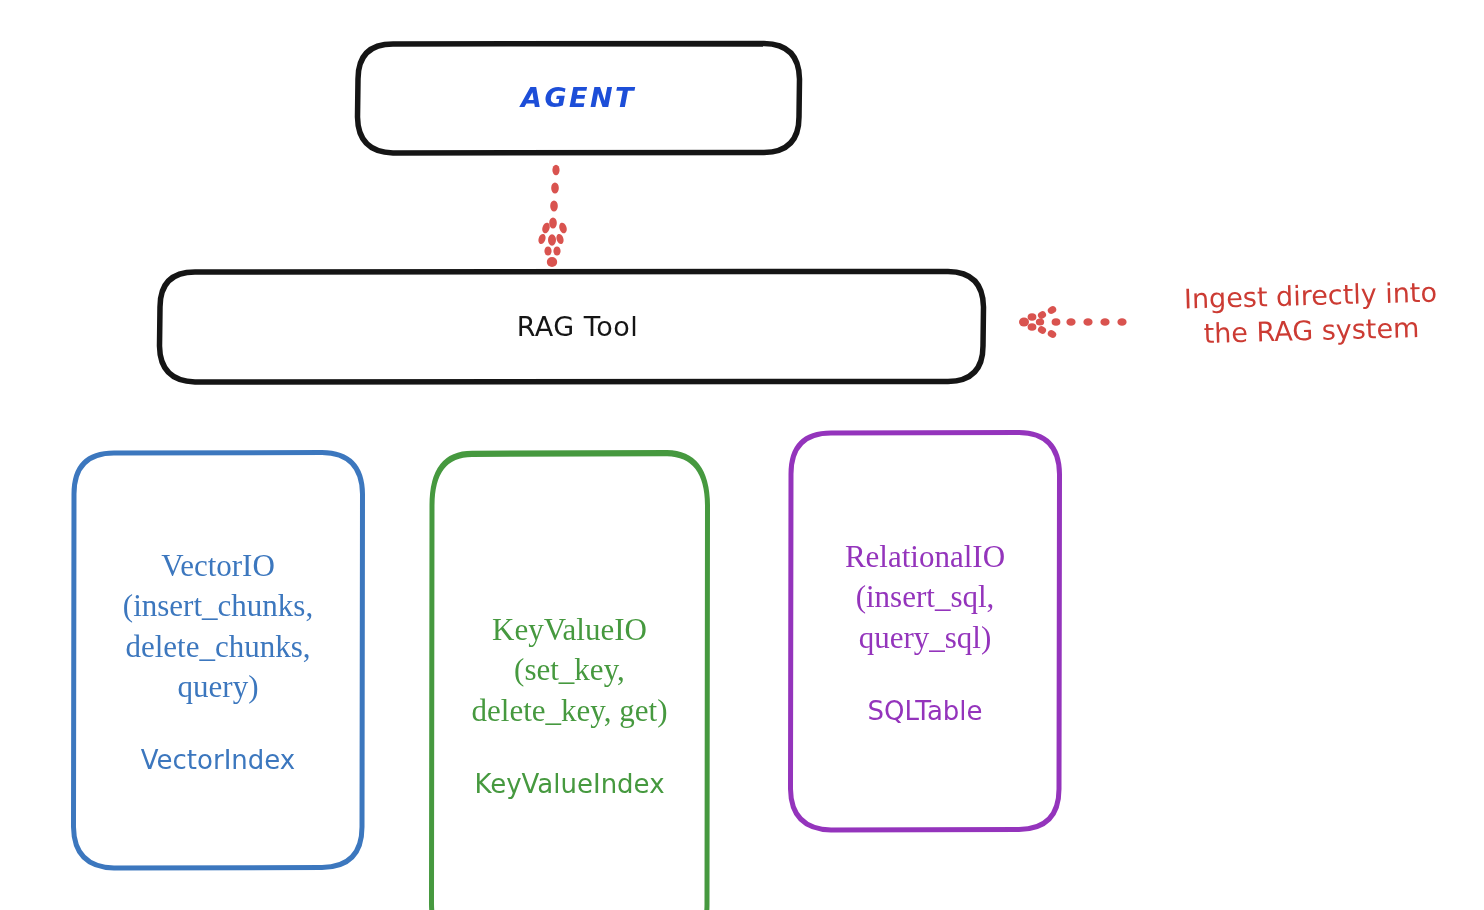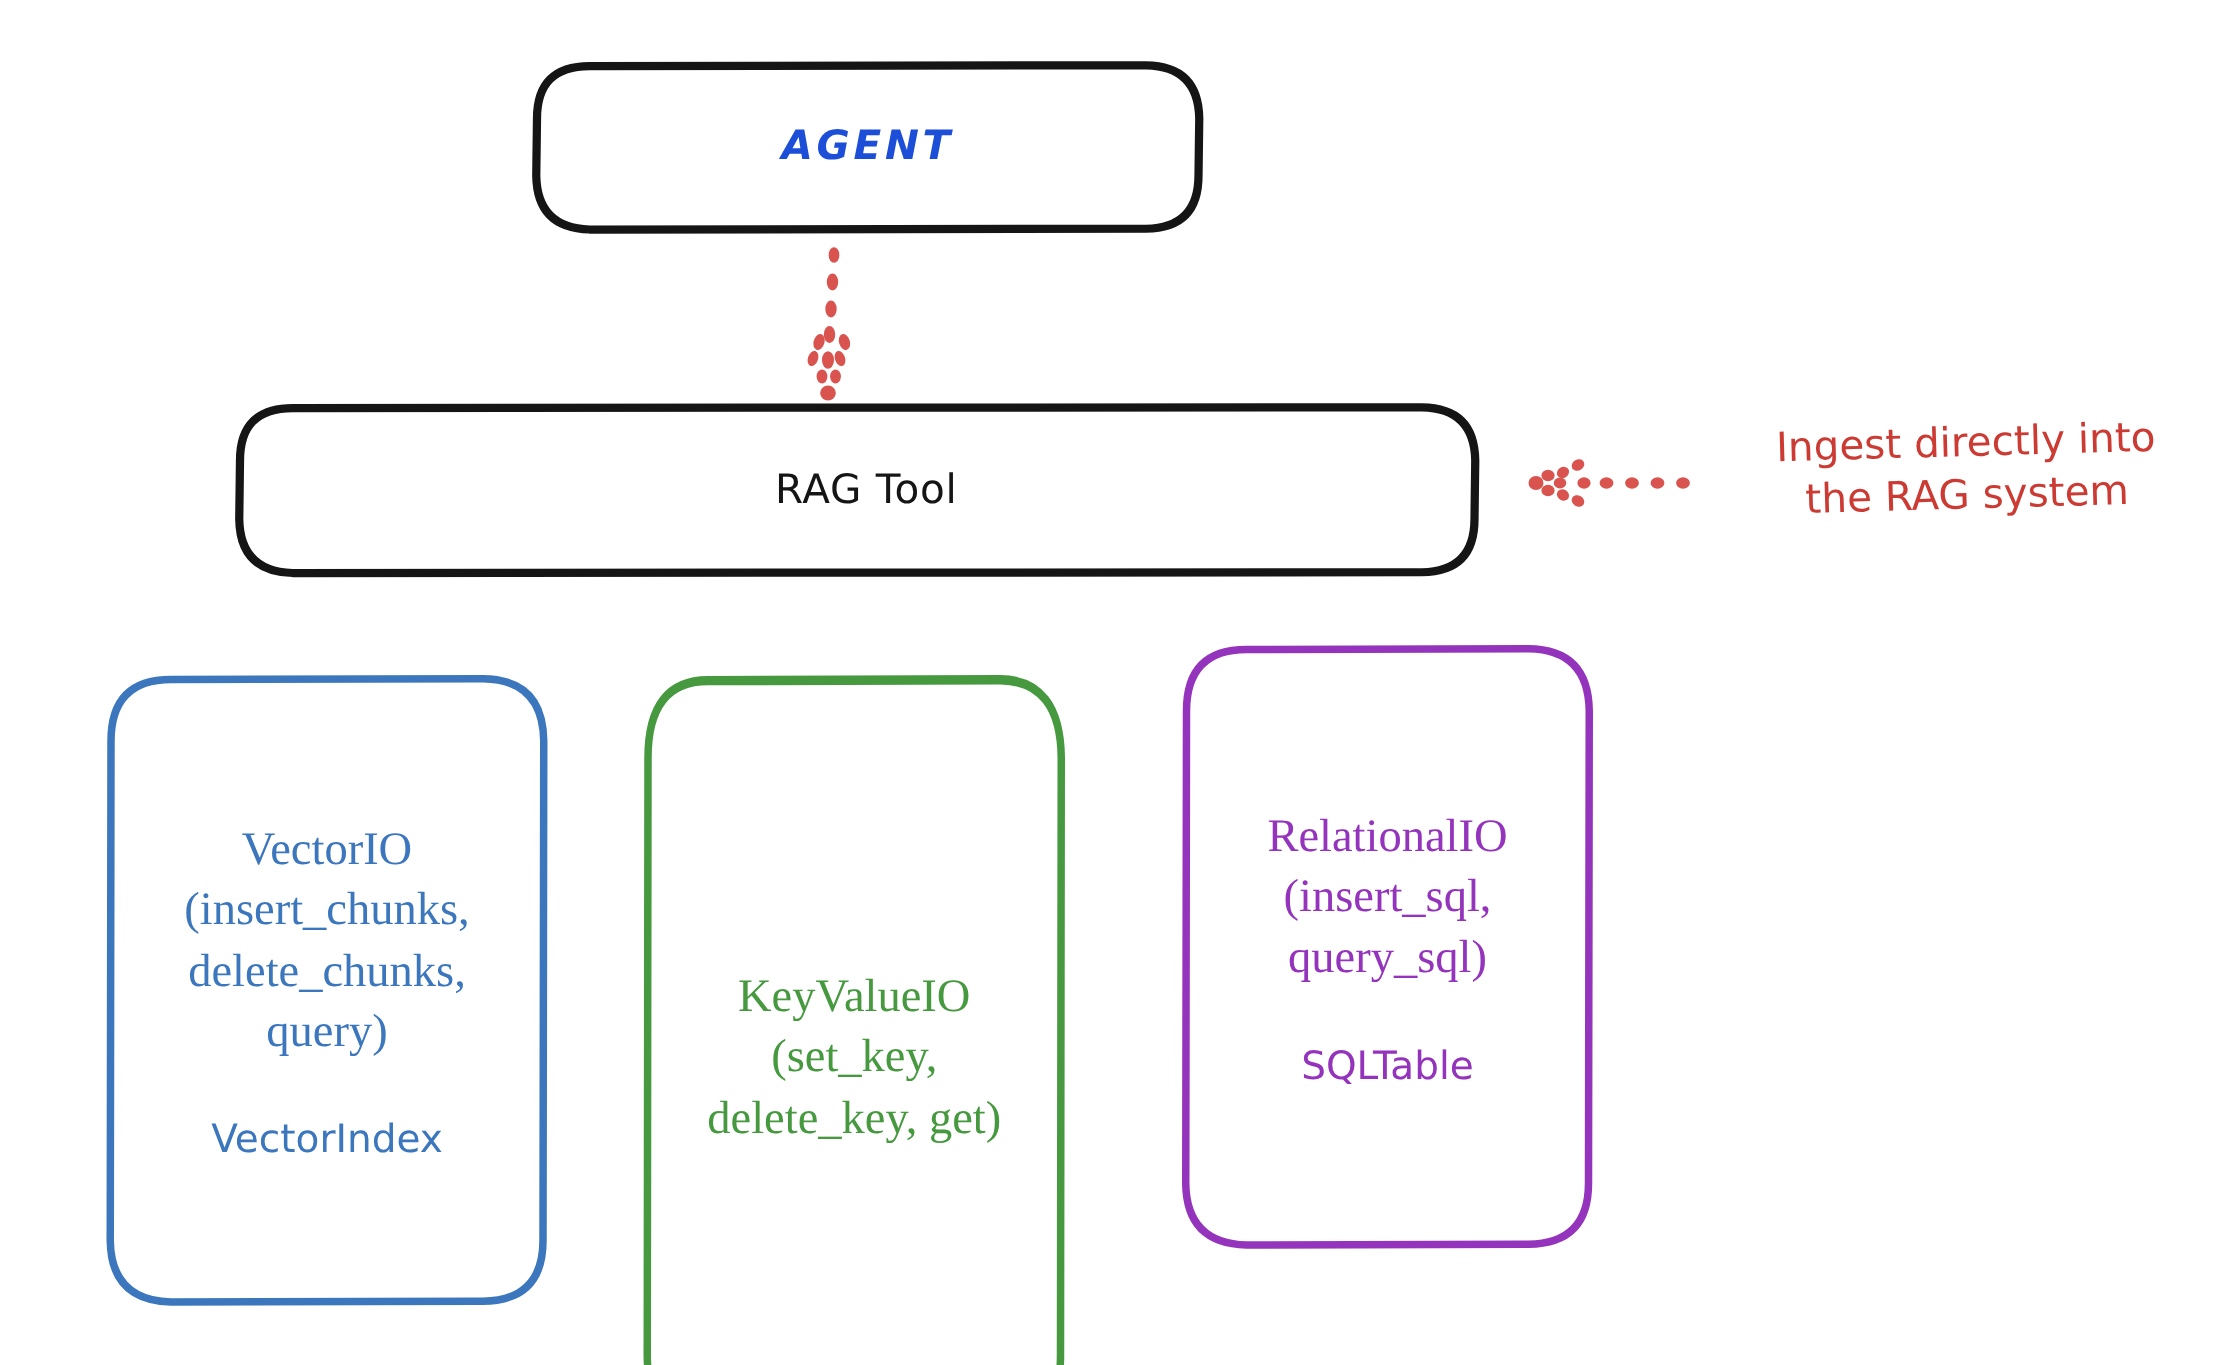--- a/index.html
+++ b/index.html
@@ -175,20 +175,21 @@
     <div class="store-sub">VectorIndex</div>
   </div>
 
   <div class="node" id="key-value-io-box">
     <svg class="node-svg" viewBox="0 0 283 406" preserveAspectRatio="none">
       <path d="M 44 3 L 239 2.5 Q 279 3 279.5 44 L 279 362 Q 279 402 239 402.5 L 44 403 Q 4 402 3.5 362 L 4 44 Q 4 3 44 3 Z" fill="#ffffff" stroke="#46993F" stroke-width="5" stroke-linecap="round" stroke-linejoin="round"></path>
     </svg>
     <div class="store-label">KeyValueIO
 (set_key,
 delete_key, get)</div>
+    <div class="store-sub">KeyValueIndex</div>
   </div>
 
   <div class="node" id="relational-io-box">
     <svg class="node-svg" viewBox="0 0 276 403" preserveAspectRatio="none">
       <path d="M 44 3 L 232 2.5 Q 272 3 272.5 44 L 272 359 Q 272 399 232 399.5 L 44 400 Q 4 399 3.5 359 L 4 44 Q 4 3 44 3 Z" fill="#ffffff" stroke="#9434BC" stroke-width="5" stroke-linecap="round" stroke-linejoin="round"></path>
     </svg>
     <div class="store-label">RelationalIO
 (insert_sql,
 query_sql)</div>
     <div class="store-sub">SQLTable</div>

